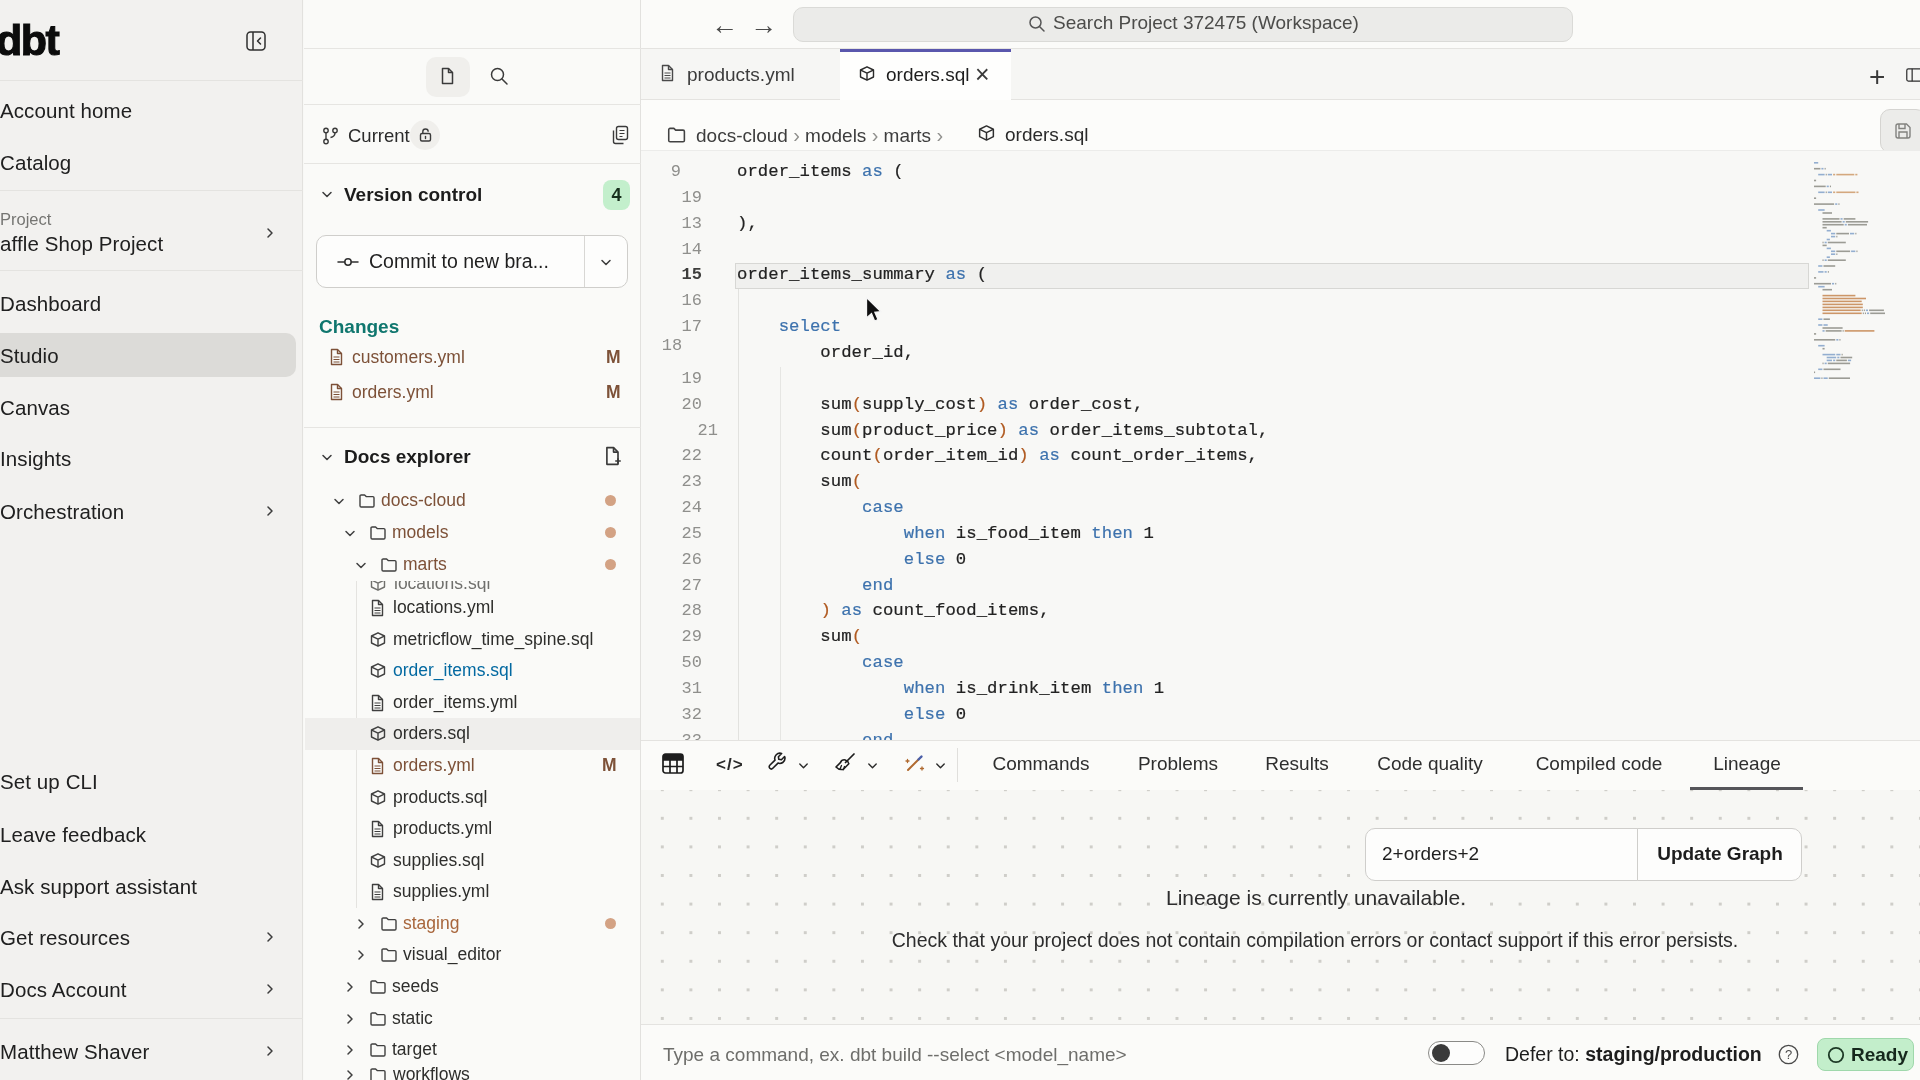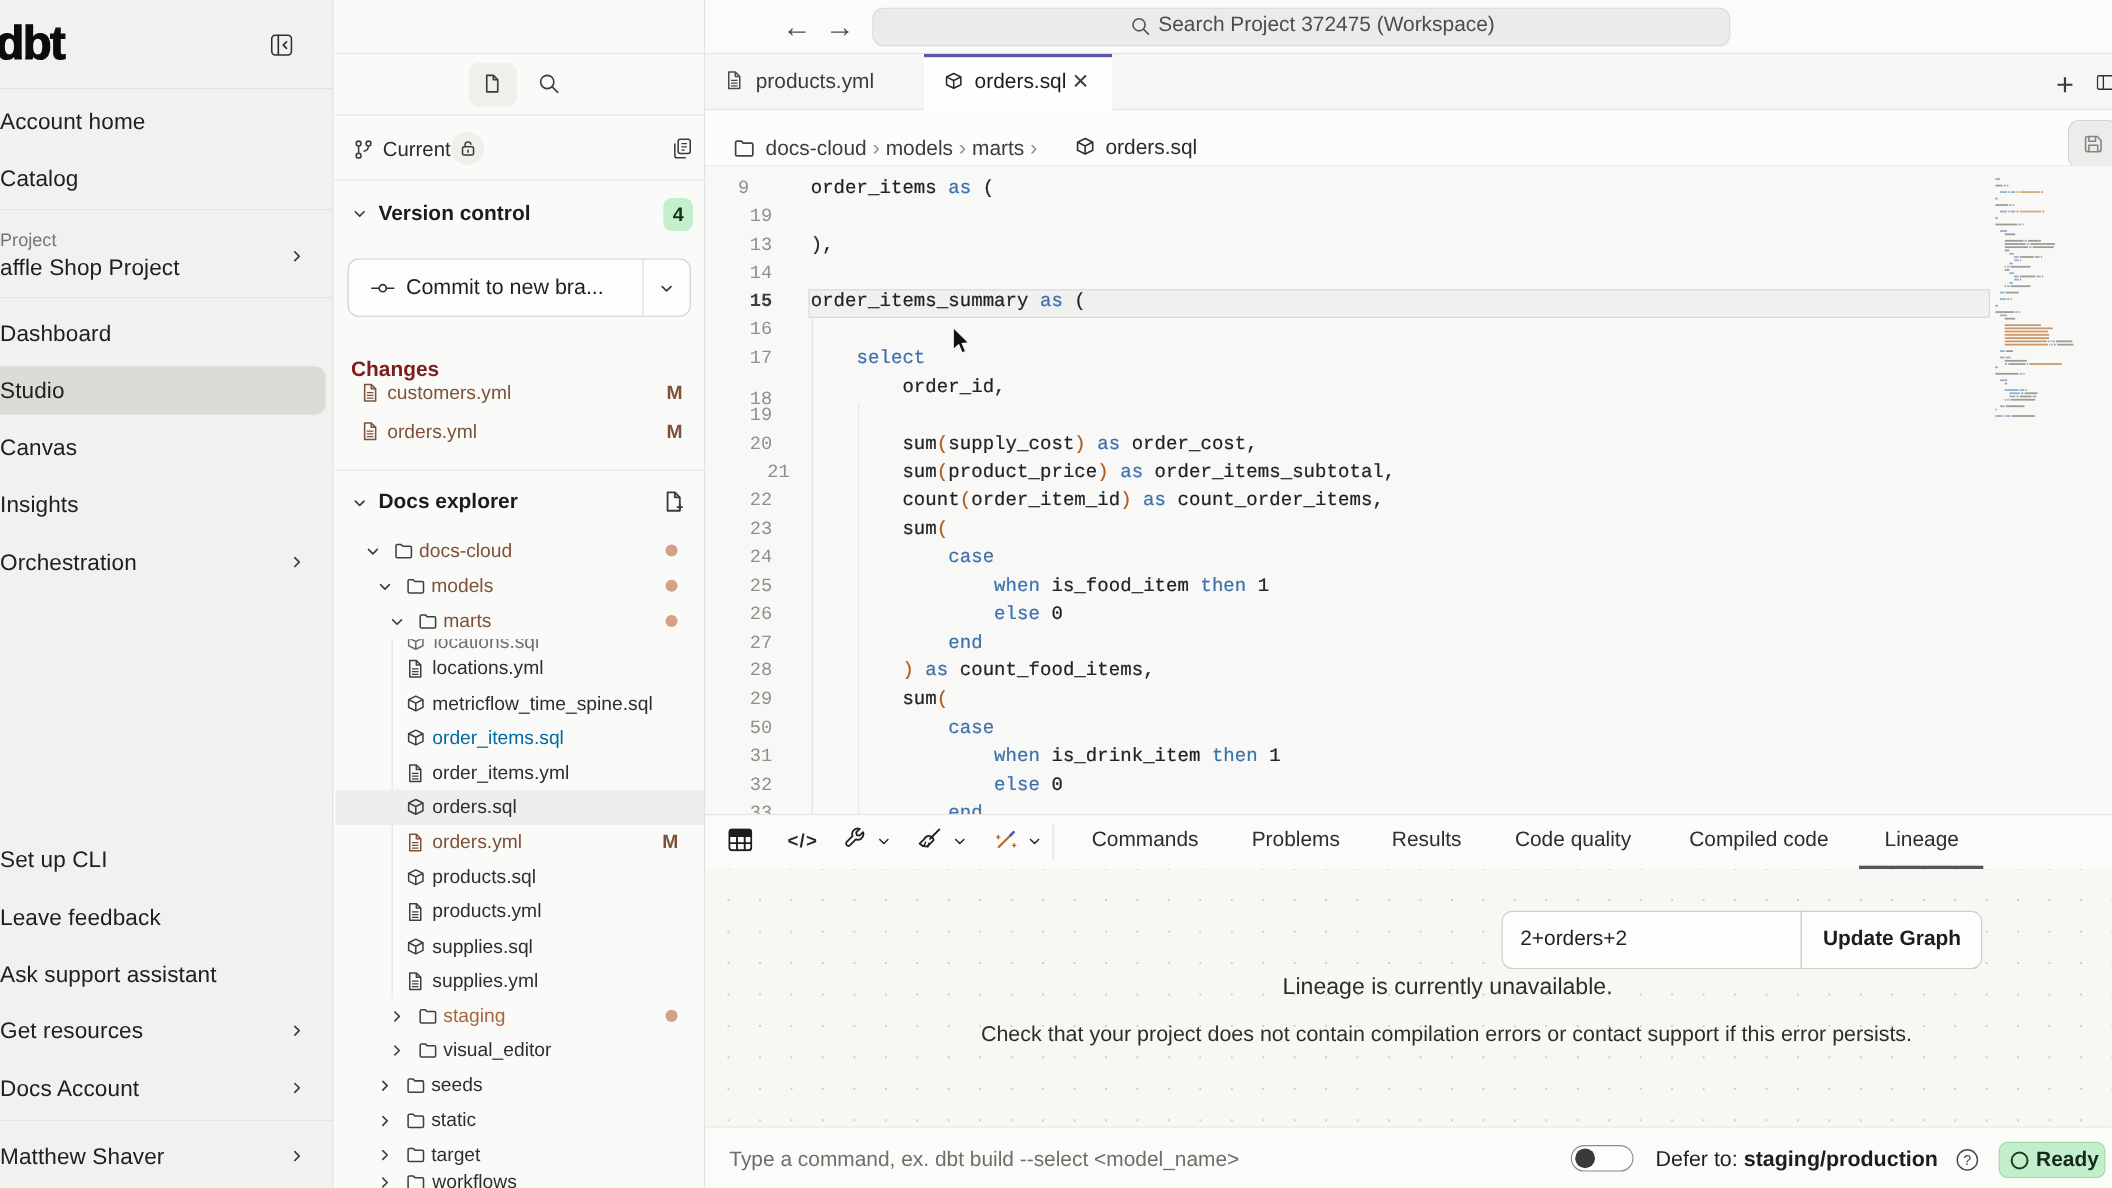--- a/index.html
+++ b/index.html
@@ -98,21 +98,21 @@
     <div class="abs" style="left:12px;top:235px;width:312px;height:53px;background:#fdfdfc;border:1px solid #cfcecb;border-radius:10px"></div>
     <div class="abs" style="left:280px;top:236px;width:1px;height:51px;background:#d8d7d4"></div>
     <div class="abs" style="left:33px;top:252px"><svg width="22" height="20" viewBox="0 0 22 20" style="" xmlns="http://www.w3.org/2000/svg">
         <circle cx="11" cy="10" r="3.2" fill="none" stroke="#2f2f2f" stroke-width="1.5"></circle>
         <path d="M1 10h6.6M14.4 10H21" stroke="#2f2f2f" stroke-width="1.5" stroke-linecap="round"></path>
       </svg></div>
     <div class="abs" style="left:65px;top:250px;font-size:19.5px;color:#1f1f1f">Commit to new bra...</div>
     <div class="abs" style="left:295px;top:255px;color:#3a3a3a"><svg width="14" height="14" viewBox="0 0 14 14" style="" xmlns="http://www.w3.org/2000/svg">
         <path d="M3 5.5 7 9.5 11 5.5" fill="none" stroke="currentColor" stroke-width="1.5" stroke-linecap="round" stroke-linejoin="round"></path>
       </svg></div>
-    <div class="abs" style="left:15px;top:326px;font-size:19px;font-weight:700;color:#7f1d1d">Changes</div>
+    <div class="abs" style="left:15px;top:316px;font-size:19px;font-weight:700;color:#0f766e">Changes</div>
     <div class="abs" style="left:24px;top:348px;color:#7d5138"><svg width="18" height="18" viewBox="0 0 18 18" style="" xmlns="http://www.w3.org/2000/svg">
         <path d="M3.5 1.5h6l4 4v11h-10z" fill="none" stroke="currentColor" stroke-width="1.4" stroke-linejoin="round"></path>
         <path d="M9.5 1.5v4h4" fill="none" stroke="currentColor" stroke-width="1.4" stroke-linejoin="round"></path>
         <path d="M5.5 9h6M5.5 11.5h6M5.5 14h6" stroke="currentColor" stroke-width="1.2"></path>
       </svg></div>
     <div class="abs" style="left:48px;top:347px;font-size:17.5px;color:#7d5138">customers.yml</div>
     <div class="abs" style="left:302px;top:347px;font-size:17.5px;font-weight:600;color:#7d5138">M</div>
     <div class="abs" style="left:24px;top:383px;color:#7d5138"><svg width="18" height="18" viewBox="0 0 18 18" style="" xmlns="http://www.w3.org/2000/svg">
         <path d="M3.5 1.5h6l4 4v11h-10z" fill="none" stroke="currentColor" stroke-width="1.4" stroke-linejoin="round"></path>
         <path d="M9.5 1.5v4h4" fill="none" stroke="currentColor" stroke-width="1.4" stroke-linejoin="round"></path>
@@ -320,21 +320,21 @@
 <div class="cl" style="top:159px">order_items <i>as</i> (</div>
 <div class="ln" style="top:185px;">19</div>
 <div class="ln" style="top:211px;">13</div>
 <div class="cl" style="top:211px">),</div>
 <div class="ln" style="top:237px;">14</div>
 <div class="ln" style="top:262px;color:#3e3e3c;font-weight:700;">15</div>
 <div class="cl" style="top:262px">order_items_summary <i>as</i> (</div>
 <div class="ln" style="top:288px;">16</div>
 <div class="ln" style="top:314px;">17</div>
 <div class="cl" style="top:314px">    <i>select</i></div>
-<div class="ln" style="top:351px;">18</div>
+<div class="ln" style="top:333px;text-align:center;">18</div>
 <div class="cl" style="top:340px">        order_id,</div>
 <div class="ln" style="top:366px;">19</div>
 <div class="ln" style="top:392px;">20</div>
 <div class="cl" style="top:392px">        sum<o>(</o>supply_cost<o>)</o> <i>as</i> order_cost,</div>
 <div class="ln" style="top:418px;margin-left:16px;">21</div>
 <div class="cl" style="top:418px">        sum<o>(</o>product_price<o>)</o> <i>as</i> order_items_subtotal,</div>
 <div class="ln" style="top:443px;">22</div>
 <div class="cl" style="top:443px">        count<o>(</o>order_item_id<o>)</o> <i>as</i> count_order_items,</div>
 <div class="ln" style="top:469px;">23</div>
 <div class="cl" style="top:469px">        sum<o>(</o></div>

